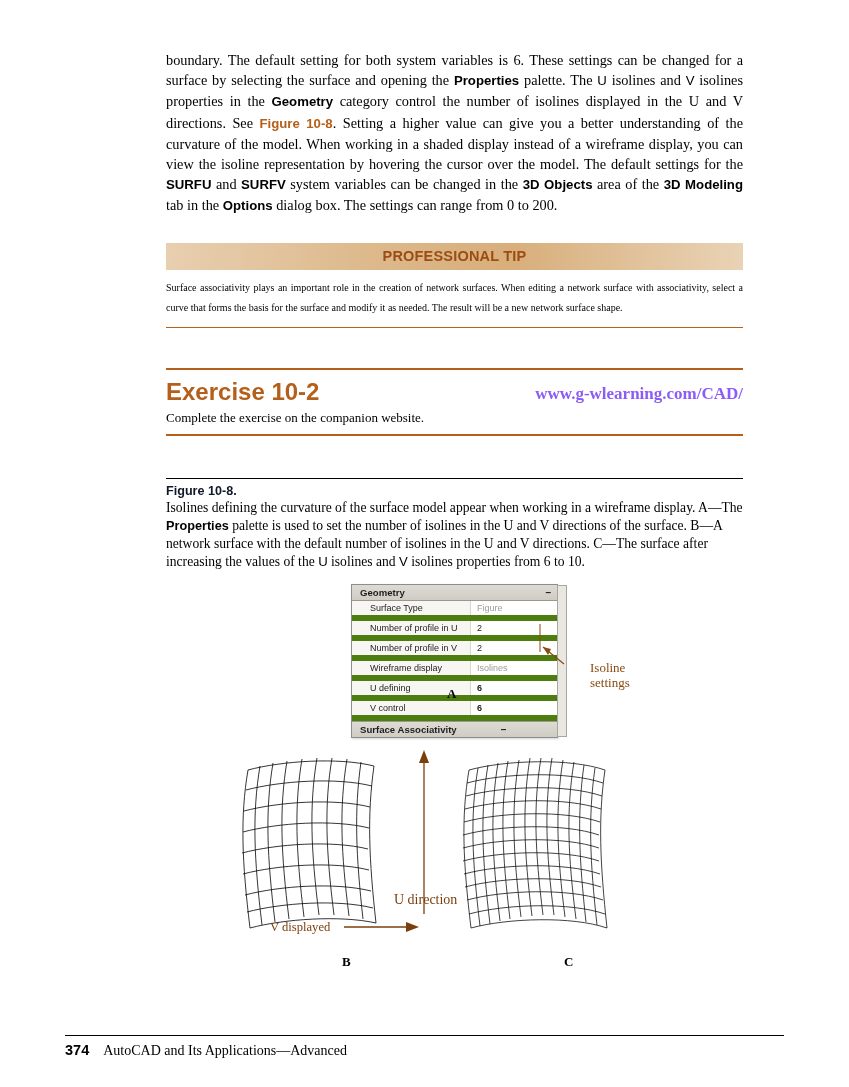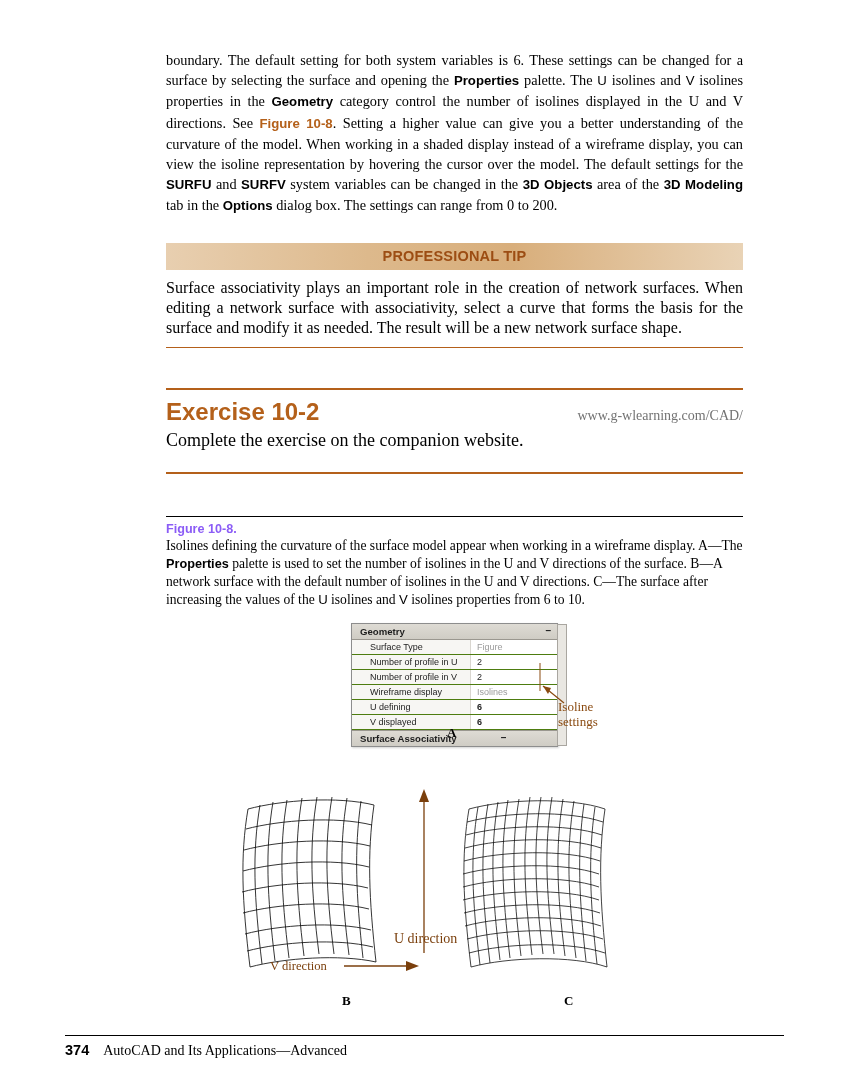--- a/index.html
+++ b/index.html
@@ -48,21 +48,21 @@
     text-align: center;
   }
   .tip-bar-label {
     color: #9c4d13;
     font-family: "Liberation Sans", sans-serif;
     font-weight: bold;
     font-size: 14.5px;
     letter-spacing: .2px;
   }
   .tip-body {
-    font-size: 16px;
+    font-size: 10px;
     line-height: 20.2px;
     text-align: justify;
     padding-top: 8px;
     padding-bottom: 9px;
   }
   .rule-thin { border-bottom: 1.4px solid #b4601a; }
   .rule-thick { border-bottom: 2.4px solid #b4601a; }
 
   
   .ex-wrap { margin-top: 40px; }
@@ -72,28 +72,28 @@
     align-items: flex-end;
     justify-content: space-between;
     padding-top: 8px;
   }
   .ex-title {
     font-family: "Liberation Sans", sans-serif;
     font-weight: bold;
     font-size: 24px;
     color: #b4601a;
   }
-  .ex-url { font-size: 14px; color: #737373; padding-bottom: 2px; }
-  .ex-sub { font-size: 18px; padding-top: 4px; padding-bottom: 21px; }
+  .ex-url { font-size: 17px; color: #8b5cf6; padding-bottom: 2px; font-weight: bold; }
+  .ex-sub { font-size: 13px; padding-top: 4px; padding-bottom: 8px; }
 
   
   .fig-wrap { margin-top: 42px; }
   .fig-top-rule { border-top: 1.3px solid #000; }
   .fig-num {
-    color: #8b5cf6;
+    color: #0f172a;
     font-family: "Liberation Sans", sans-serif;
     font-weight: bold;
     font-size: 12.6px;
     padding-top: 5px;
   }
   .fig-cap {
     font-size: 13.6px;
     line-height: 17.6px;
     padding-top: 1px;
   }
@@ -123,21 +123,21 @@
     border-bottom: 1px solid #9a978f;
     padding: 2px 6px 2px 8px;
     font-size: 9.6px;
     font-weight: bold;
     color: #1d1d1d;
   }
   .pal-row {
     display: flex;
     font-size: 9px;
     color: #1d1d1d;
-    border-bottom: 1px solid #4d7c0f;
+    border-bottom: 6px solid #4d7c0f;
     background: #ffffff;
     justify-content: flex-end;
   }
   .pal-row .k {
     width: 118px;
     padding: 2px 4px 2px 18px;
     background: #f7f6f3;
   }
   .pal-row .v {
     flex: 1;
@@ -164,21 +164,21 @@
     top: 0;
     width: 10px;
     height: 100%;
     background: #e9e7e2;
     border: 1px solid #a9a6a0;
   }
   .minus { font-size: 10px; line-height: 8px; }
 
   .callout-label {
     position: absolute;
-    left: 392px;
+    left: 424px;
     top: 76px;
     font-family: "Liberation Serif", serif;
     font-size: 13px;
     color: #8a4a10;
     line-height: 15px;
   }
   .label-a {
     position: absolute;
     left: 281px;
     top: 102px;
@@ -297,21 +297,21 @@
           </div>
           <div class="pal-row">
             <div class="k">Wireframe display</div>
             <div class="v gray">Isolines</div>
           </div>
           <div class="pal-row">
             <div class="k">U defining</div>
             <div class="v bold">6</div>
           </div>
           <div class="pal-row">
-            <div class="k">V displayed</div>
+            <div class="k">V control</div>
             <div class="v bold">6</div>
           </div>
 
           <div class="pal-foot">
             <span>Surface Associativity</span>
             <span class="minus">–</span>
           </div>
           <div class="pal-scroll"></div>
         </div>
 
@@ -392,21 +392,21 @@
             <polygon points="258,18 253,31 263,31" stroke="none"></polygon>
           </g>
 
           <g stroke="#7a3f0c" fill="#7a3f0c">
             <line x1="178" y1="195" x2="246" y2="195" stroke-width="1.3"></line>
             <polygon points="253,195 240,190 240,200" stroke="none"></polygon>
           </g>
         </svg>
 
         <div class="axis-u">U direction</div>
-        <div class="axis-v">V direction</div>
+        <div class="axis-v">V displayed</div>
         <div class="label-b">B</div>
         <div class="label-c">C</div>
       </div>
     </div>
   </div>
 
   <div class="footer">
     <div class="footer-rule"></div>
     <div class="footer-row">
       <div class="folio">374</div>

